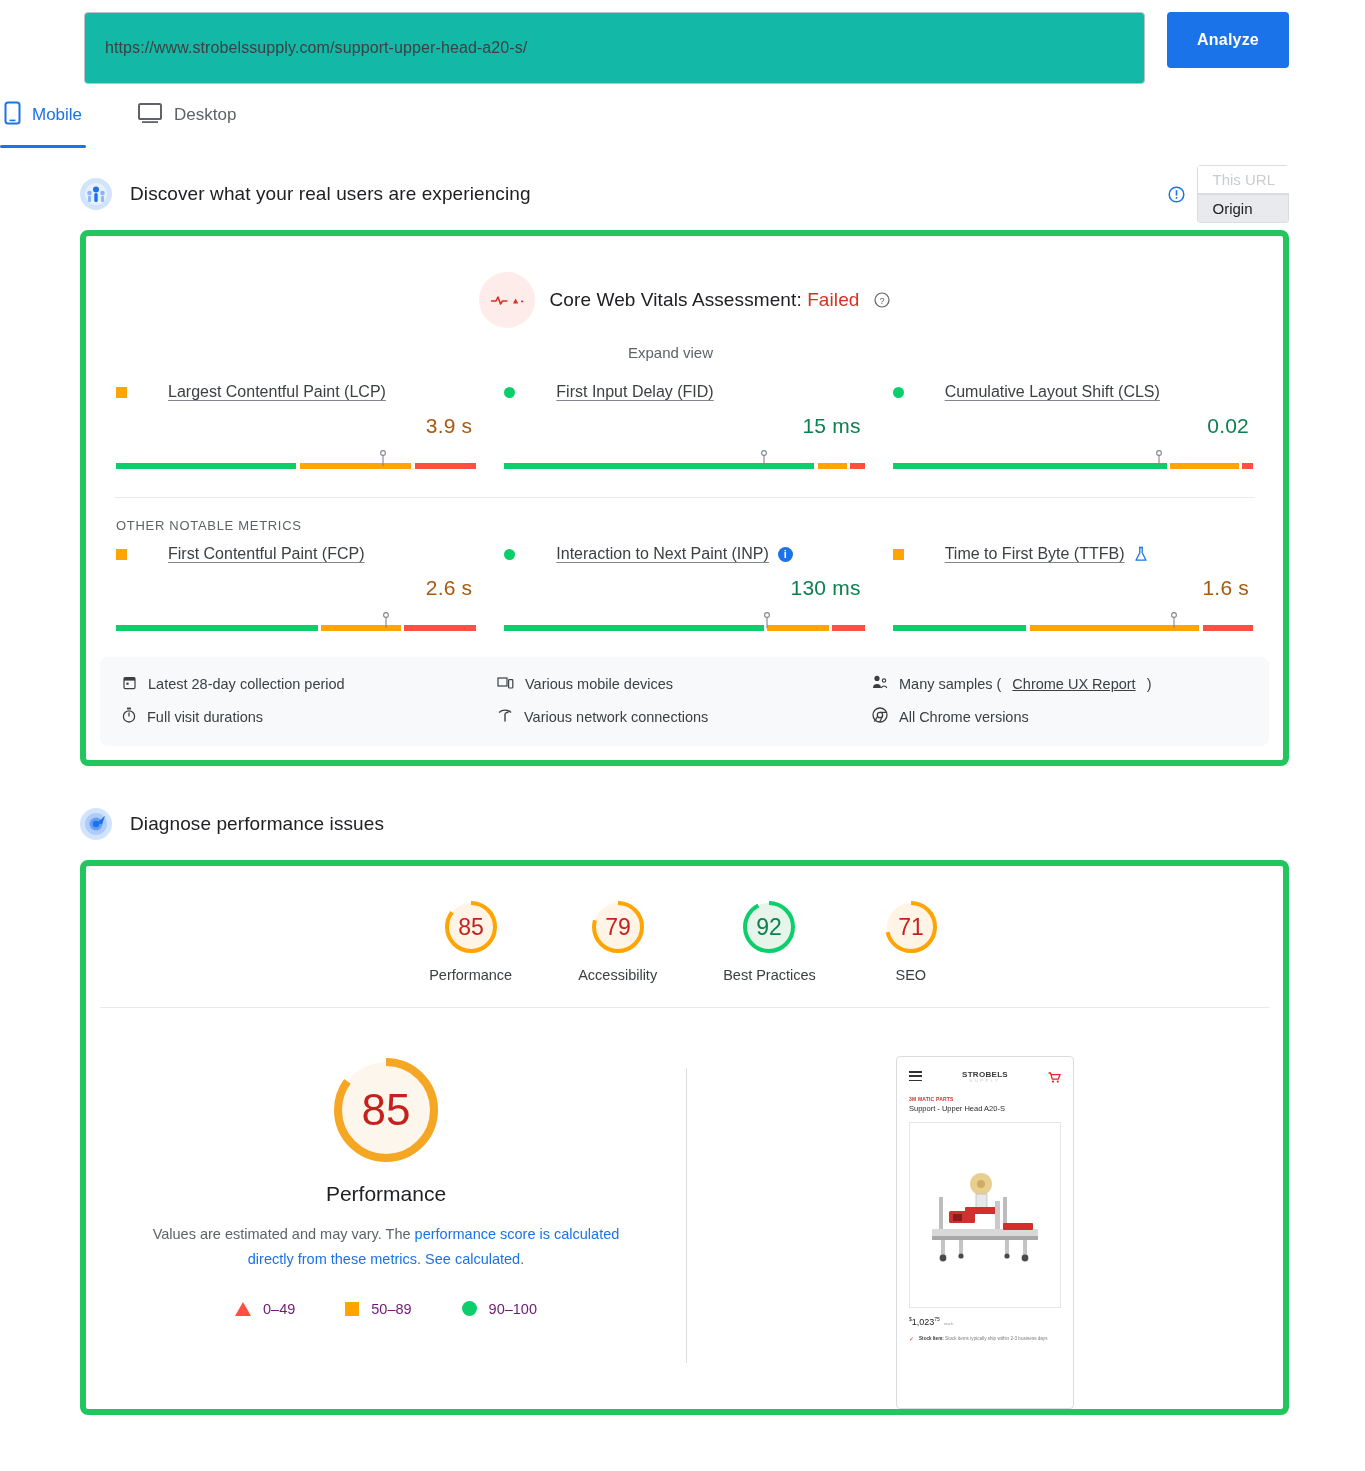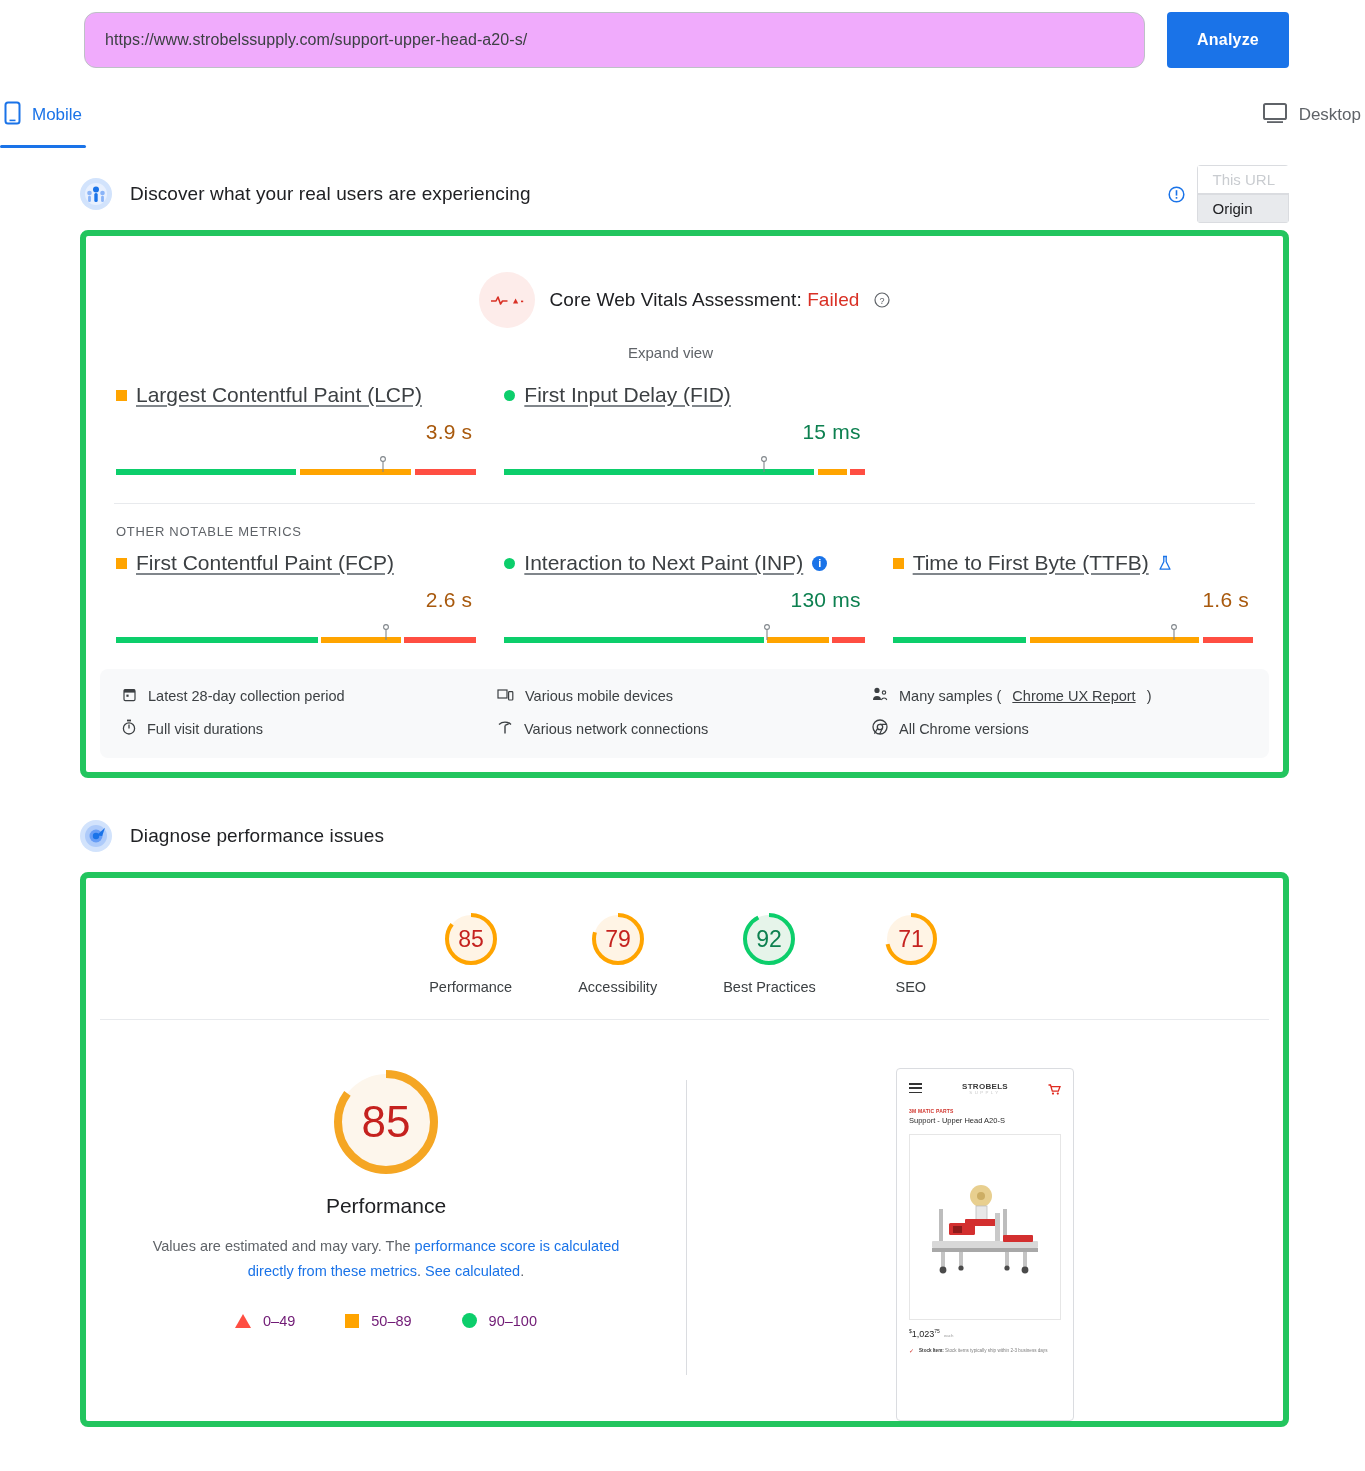--- a/index.html
+++ b/index.html
@@ -17,50 +17,50 @@
   .urlbar-row {
     display: flex;
     align-items: stretch;
     gap: 22px;
     padding: 12px 76px 0 84px;
     height: 68px;
   }
   .url-field {
     flex: 1;
     border: 1px solid #bdc1c6;
-    border-radius: 12px;
+    border-radius: 4px;
     display: flex;
     align-items: center;
     padding: 0 20px;
     font-size: 16px;
     color: #3c4043;
-    background: #f0abfc;
-    height: 56px;
+    background: #14b8a6;
+    height: 72px;
     letter-spacing: .1px;
     cursor: text;
   }
   .analyze-btn {
     width: 122px;
     height: 56px;
     background: #1a73e8;
     color: #fff;
     border: none;
     border-radius: 4px;
     font-size: 16px;
     font-weight: 600;
     font-family: "Liberation Sans", sans-serif;
     cursor: pointer;
     letter-spacing: .2px;
   }
 
   
   .tabs {
     display: flex;
-    justify-content: space-between;
-    gap: 22px;
+    justify-content: flex-start;
+    gap: 47px;
     margin-top: 28px;
     height: 52px;
   }
   .tab {
     display: flex;
     align-items: center;
     gap: 11px;
     font-size: 17px;
     color: #5f6368;
     cursor: pointer;
@@ -135,26 +135,27 @@
     grid-template-columns: repeat(3, 1fr);
     padding: 22px 28px 0 28px;
     column-gap: 24px;
   }
   .metric { padding: 0 2px; }
   .metric-head { display: flex; align-items: center; gap: 9px; }
   .sq { width: 11px; height: 11px; flex: none; }
   .sq.good { border-radius: 50%; background: #0cce6b; }
   .sq.avg { background: #ffa400; }
   .metric-name {
-    font-size: 21px;
+    font-size: 16px;
     color: #3c4043;
     text-decoration: underline;
     text-decoration-color: #80868b;
     text-underline-offset: 3px;
     cursor: pointer;
+    margin-left: 32px;
   }
   .badge-i {
     width: 15px; height: 15px; border-radius: 50%;
     background: #1a73e8; color: #fff;
     font-size: 11px; font-weight: 700;
     display: inline-flex; align-items: center; justify-content: center;
     flex: none; cursor: pointer;
   }
   .metric-value {
     text-align: right;
@@ -385,20 +386,42 @@
             </div>
           <span class="pin" style="left:72%">
             <svg width="7" height="16" viewBox="0 0 7 16">
                 <circle cx="3.5" cy="3" r="2.4" fill="none" stroke="#80868b" stroke-width="1.1"></circle>
                 <line x1="3.5" y1="5.6" x2="3.5" y2="16" stroke="#80868b" stroke-width="1.1"></line>
               </svg>
           </span>
         </div>
       </div>
 
+      <div class="metric">
+        <div class="metric-head">
+          <span class="sq good"></span>
+          <span class="metric-name">Cumulative Layout Shift (CLS)</span>
+        </div>
+        <div class="metric-value v-good">0.02</div>
+        <div class="bar-wrap">
+          <div class="bar">
+              <span class="g" style="width:76%"></span>
+              <span class="gap" style="width:1%"></span>
+              <span class="o" style="width:19%"></span>
+              <span class="gap" style="width:1%"></span>
+              <span class="r" style="width:3%"></span>
+            </div>
+          <span class="pin" style="left:74%">
+            <svg width="7" height="16" viewBox="0 0 7 16">
+                <circle cx="3.5" cy="3" r="2.4" fill="none" stroke="#80868b" stroke-width="1.1"></circle>
+                <line x1="3.5" y1="5.6" x2="3.5" y2="16" stroke="#80868b" stroke-width="1.1"></line>
+              </svg>
+          </span>
+        </div>
+      </div>
 
     </div>
 
     <div class="divider"></div>
     <div class="other-label">OTHER NOTABLE METRICS</div>
 
     <div class="metric-grid" style="padding-top:12px">
 
       <div class="metric">
         <div class="metric-head">

